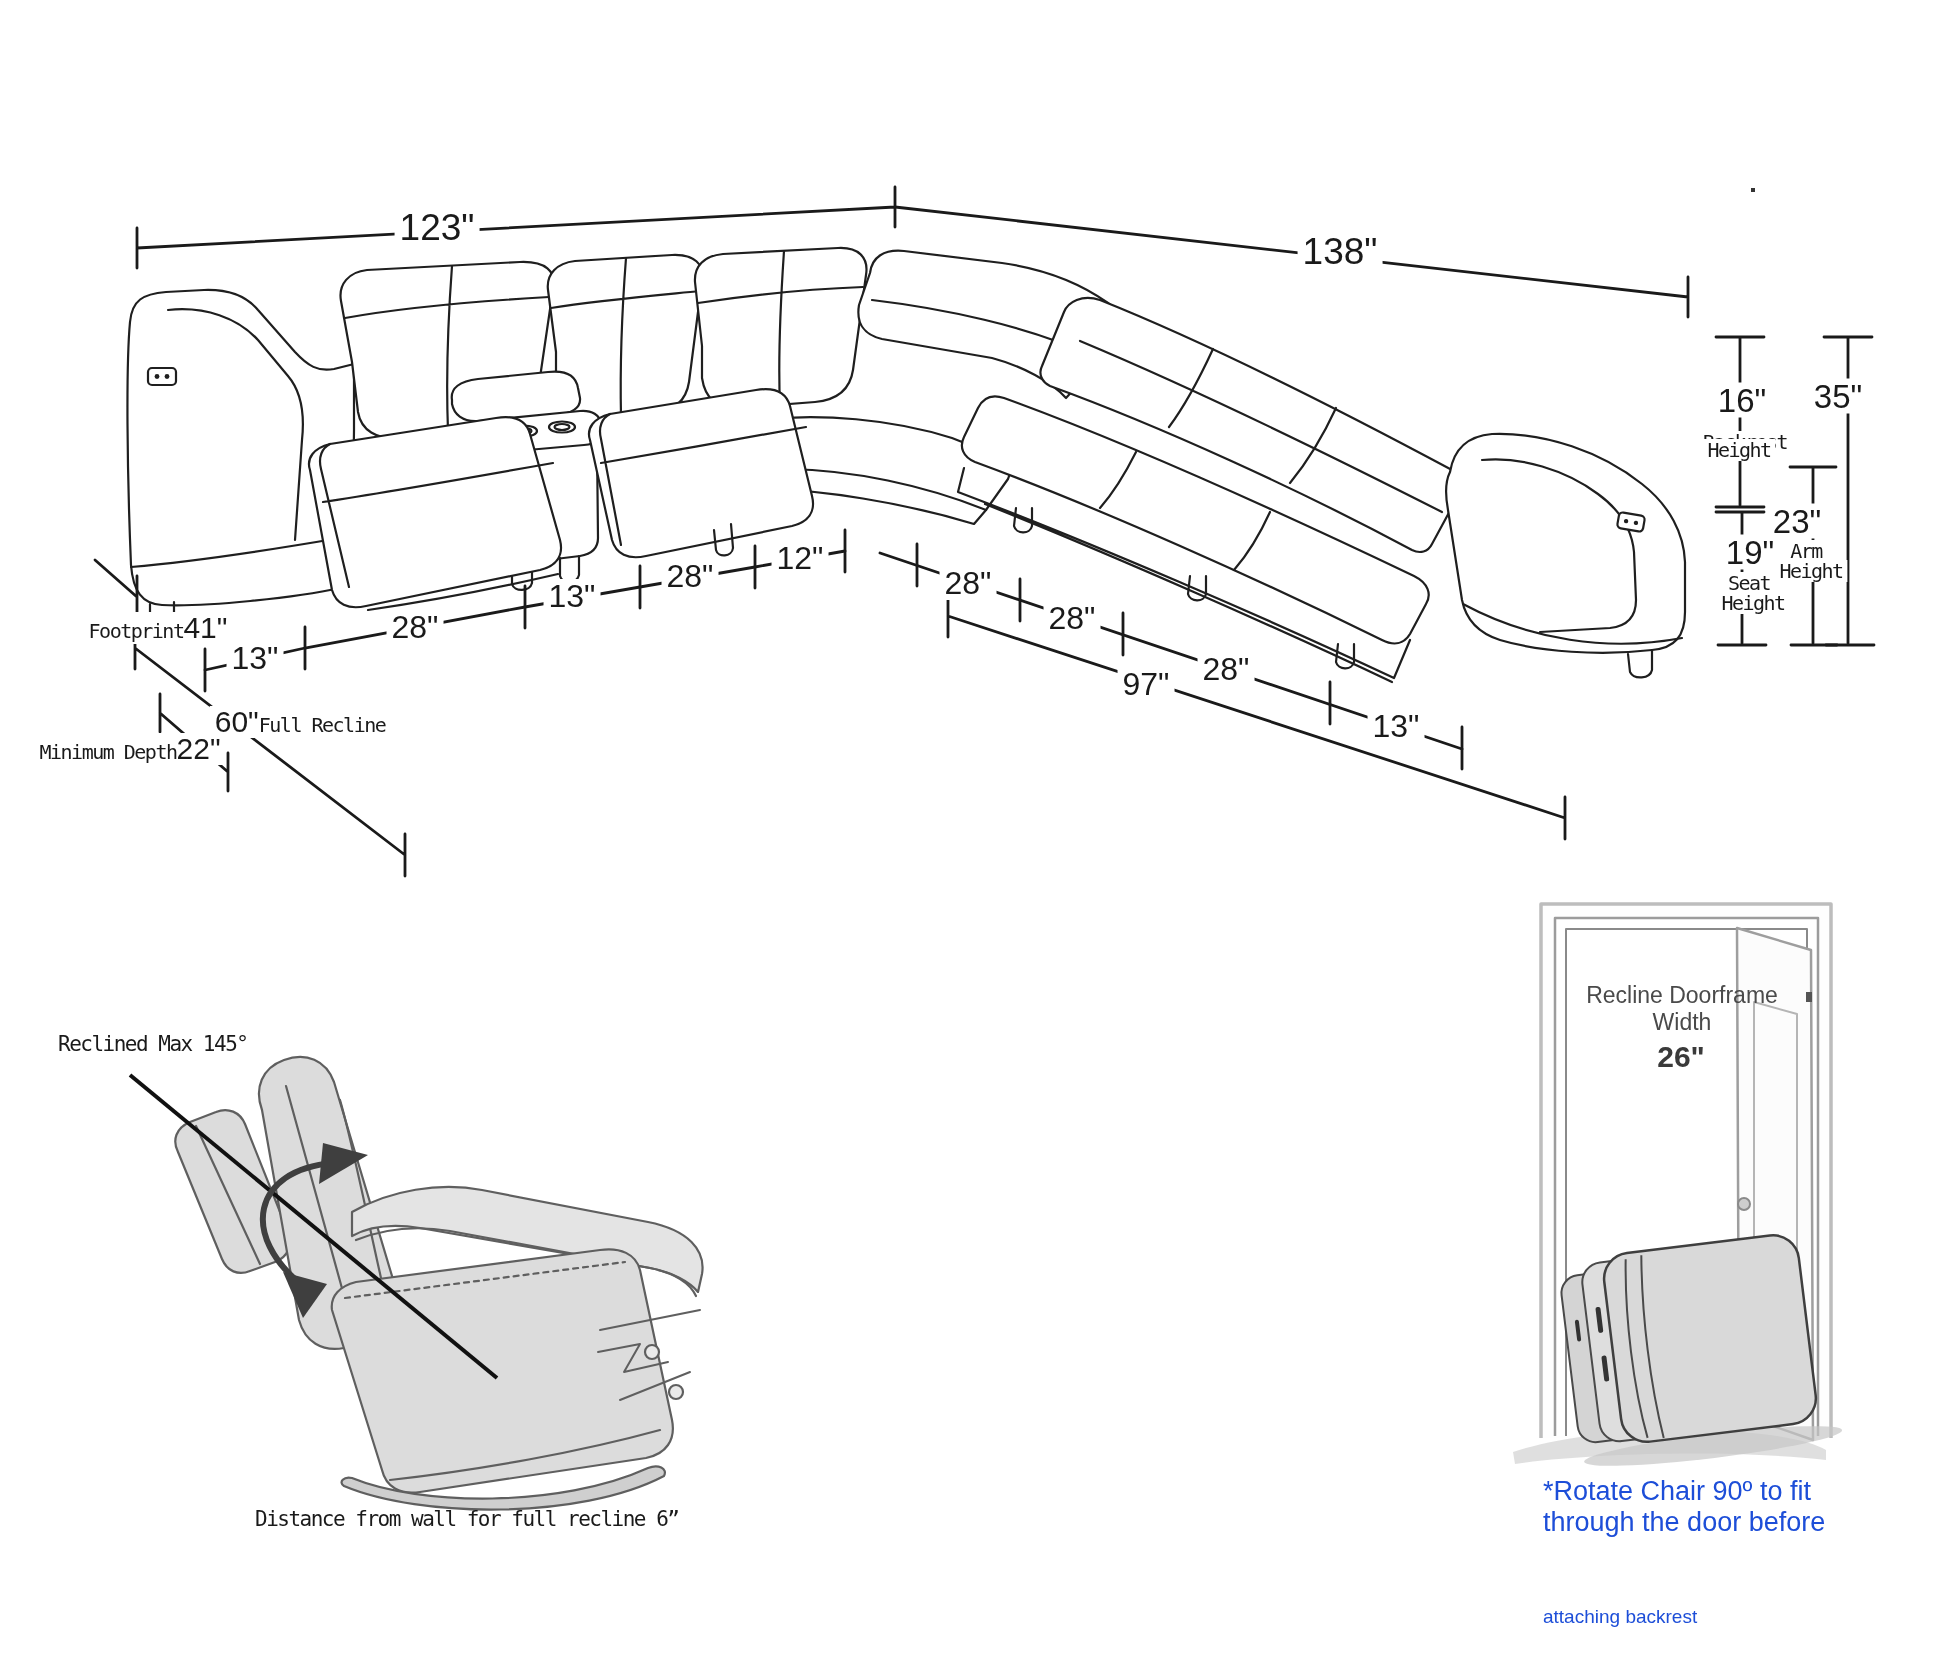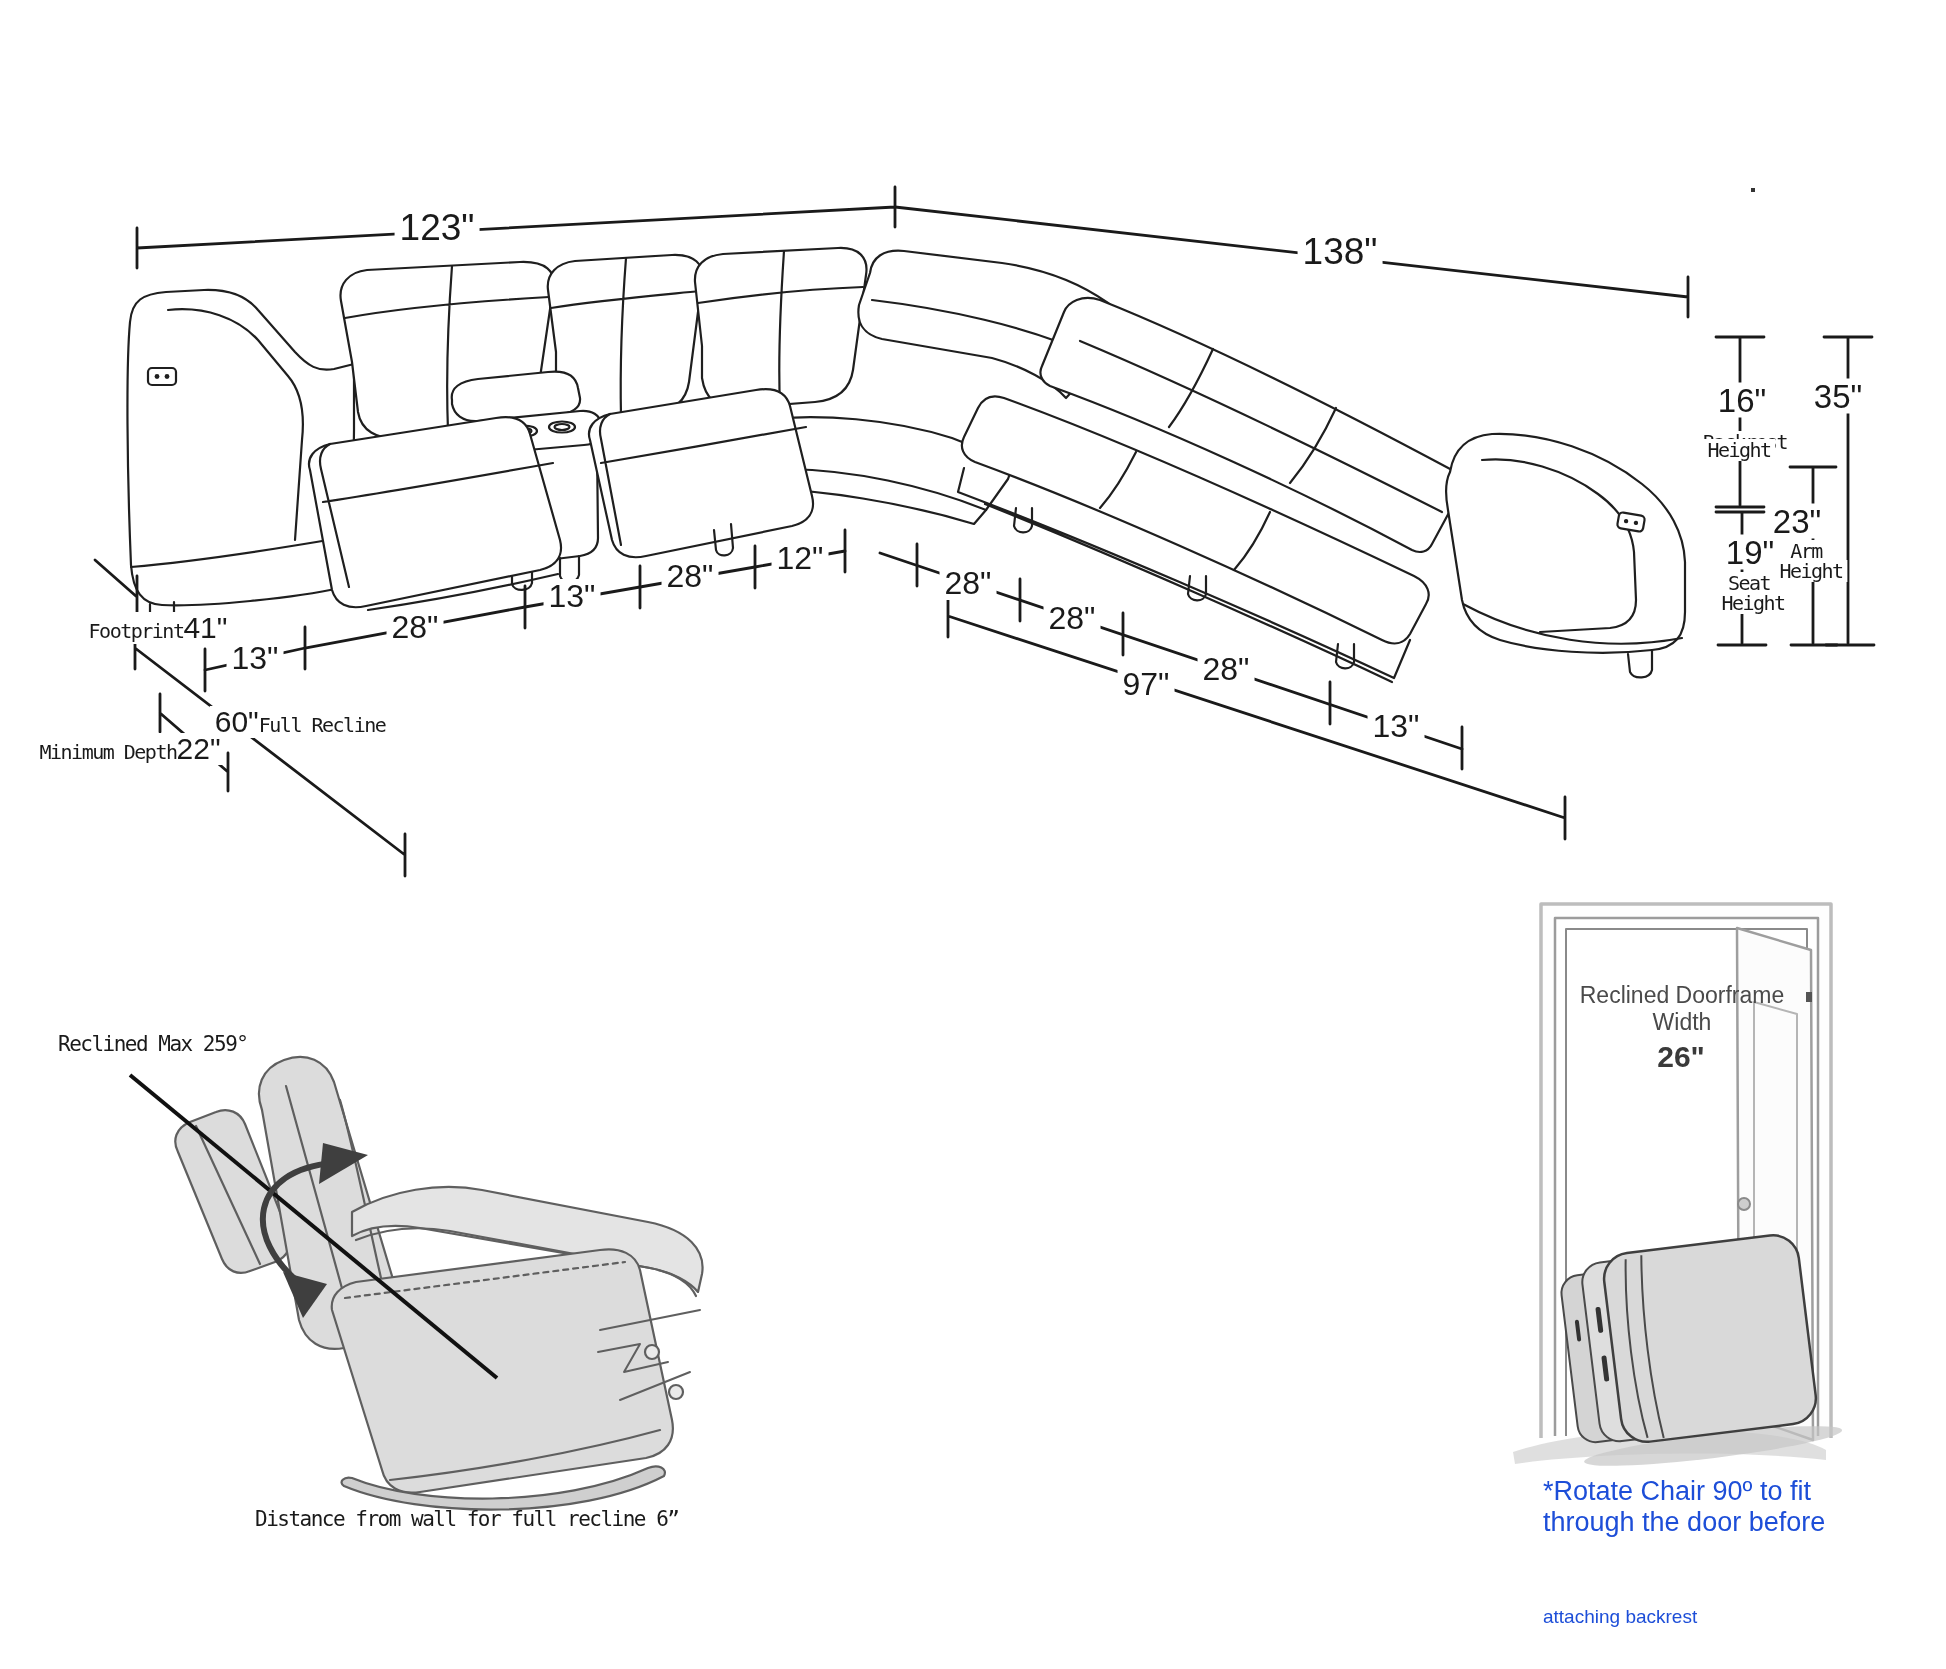--- a/index.html
+++ b/index.html
@@ -191,23 +191,23 @@
 <div class="lbl" style="left:158px;top:628px;">
   <span class="mono" style="font-size:20px;">Footprint</span><span class="num" style="font-size:30px;">41"</span>
 </div>
 <div class="lbl" style="left:130px;top:749px;">
   <span class="mono" style="font-size:20px;">Minimum Depth</span><span class="num" style="font-size:30px;">22"</span>
 </div>
 <div class="lbl" style="left:300px;top:722px;">
   <span class="num" style="font-size:30px;">60"</span><span class="mono" style="font-size:20px;">Full Recline</span>
 </div>
 
-<div class="lbl mono nobg leftal" style="left:58px;top:1044px;font-size:21px;">Reclined Max 259°</div>
+<div class="lbl mono nobg leftal" style="left:58px;top:1044px;font-size:21px;">Reclined Max 145°</div>
 <div class="lbl mono nobg leftal" style="left:255px;top:1519px;font-size:21px;">Distance from wall for full recline 6”</div>
 
-<div class="lbl door-txt nobg" style="left:1682px;top:995px;font-size:23px;">Reclined Doorframe</div>
+<div class="lbl door-txt nobg" style="left:1682px;top:995px;font-size:23px;">Recline Doorframe</div>
 <div class="lbl door-txt nobg" style="left:1682px;top:1022px;font-size:23px;">Width</div>
 <div class="lbl door-txt nobg" style="left:1681px;top:1057px;font-size:30px;font-weight:bold;color:#3a3a3a;">26"</div>
 <div class="lbl note-txt nobg leftal" style="left:1543px;top:1491px;font-size:27px;">*Rotate Chair 90º to fit</div>
 <div class="lbl note-txt nobg leftal" style="left:1543px;top:1522px;font-size:27px;">through the door before</div>
 <div class="lbl note-txt nobg leftal" style="left:1543px;top:1616px;font-size:19px;">attaching backrest</div>
 
 </div>
 
 </body></html>

